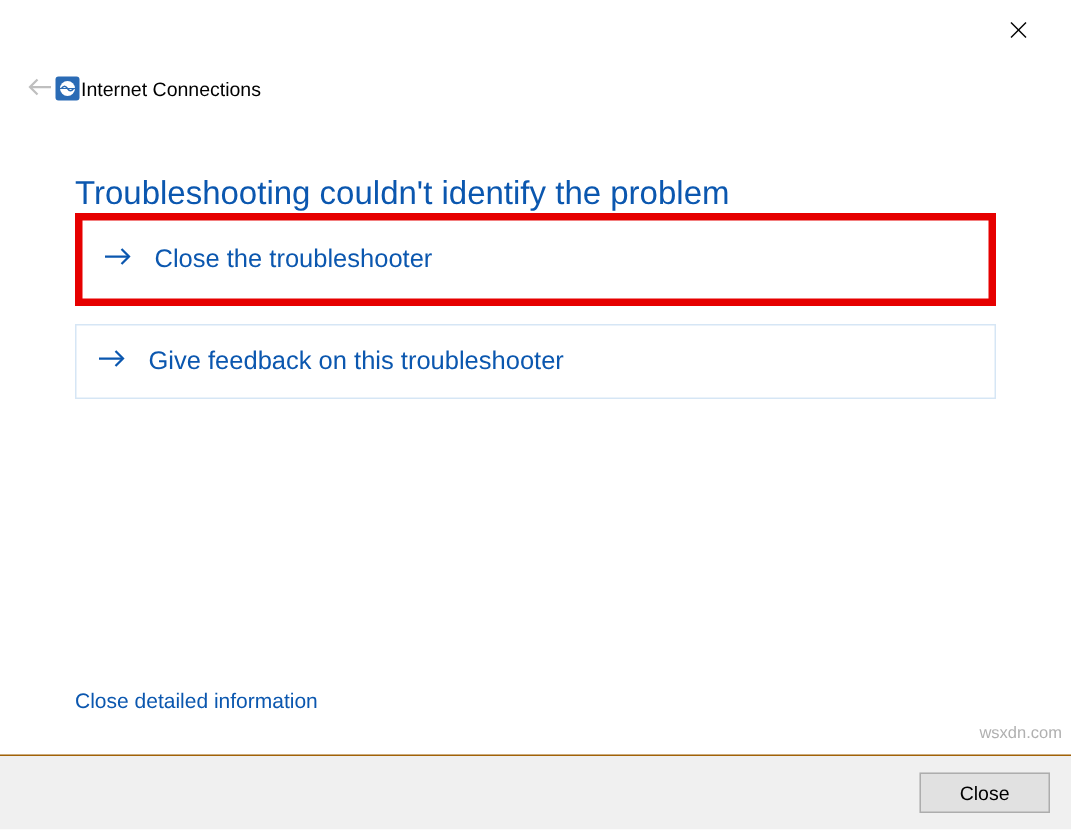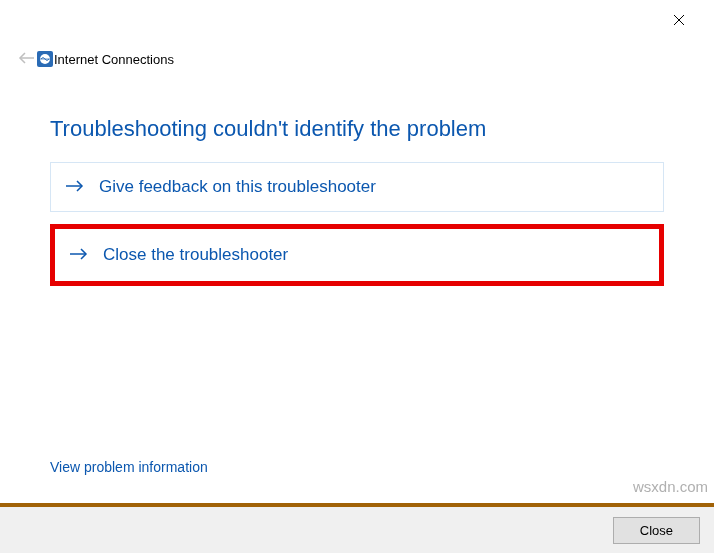--- a/index.html
+++ b/index.html
@@ -48,21 +48,20 @@
       font-size: 13px;
       color: #000;
     }
     .content {
       padding: 30px 50px 0 50px;
     }
     .heading {
       color: #0b57af;
       font-size: 22px;
       font-weight: 400;
-      margin-bottom: 20px;
     }
     .subtext {
       font-size: 13px;
       color: #000;
       margin-bottom: 22px;
     }
     .option {
       border: 1px solid #d6e6f5;
       padding: 14px 14px;
       display: flex;
@@ -92,39 +91,39 @@
       font-size: 14px;
       cursor: pointer;
     }
     .footer {
       position: absolute;
       bottom: 0;
       left: 0;
       right: 0;
       height: 50px;
       background: #f0f0f0;
-      border-top: 4px solid #a16207;
+      border-top: 1px solid #a16207;
       display: flex;
       justify-content: flex-end;
       align-items: center;
       padding-right: 14px;
     }
     .close-btn {
       background: #e1e1e1;
       border: 1px solid #adadad;
       padding: 5px 26px;
       font-size: 13px;
       font-family: inherit;
       cursor: pointer;
     }
     .watermark {
       position: absolute;
       right: 6px;
       bottom: 58px;
-      font-size: 15px;
+      font-size: 11px;
       color: #b0b0b0;
     }
   </style>
 </head>
 <body>
 
 <div class="titlebar">
   <div class="close-x">
     <svg width="12" height="12" viewBox="0 0 12 12">
         <line x1="1" y1="1" x2="11" y2="11" stroke="#000" stroke-width="1"></line>
@@ -147,40 +146,40 @@
       <path d="M5 9 Q7 6 9 9 Q11 12 13 9" stroke="#2a6bb5" stroke-width="1" fill="none"></path>
       <line x1="4" y1="9" x2="14" y2="9" stroke="#2a6bb5" stroke-width="0.7"></line>
     </svg>
   </span>
   <span class="app-title">Internet Connections</span>
 </div>
 
 <div class="content">
   <h1 class="heading">Troubleshooting couldn't identify the problem</h1>
 
+  <div class="option highlighted">
+    <span class="opt-arrow">
+      <svg width="20" height="16" viewBox="0 0 20 16">
+          <line x1="1" y1="8" x2="17" y2="8" stroke="#0b57af" stroke-width="1.5"></line>
+          <polyline points="12,3 17,8 12,13" fill="none" stroke="#0b57af" stroke-width="1.5"></polyline>
+        </svg>
+    </span>
+    <span class="opt-label">Close the troubleshooter</span>
+  </div>
+
   <div class="option">
     <span class="opt-arrow">
       <svg width="20" height="16" viewBox="0 0 20 16">
           <line x1="1" y1="8" x2="17" y2="8" stroke="#0b57af" stroke-width="1.5"></line>
           <polyline points="12,3 17,8 12,13" fill="none" stroke="#0b57af" stroke-width="1.5"></polyline>
         </svg>
     </span>
     <span class="opt-label">Give feedback on this troubleshooter</span>
   </div>
-
-  <div class="option highlighted">
-    <span class="opt-arrow">
-      <svg width="20" height="16" viewBox="0 0 20 16">
-          <line x1="1" y1="8" x2="17" y2="8" stroke="#0b57af" stroke-width="1.5"></line>
-          <polyline points="12,3 17,8 12,13" fill="none" stroke="#0b57af" stroke-width="1.5"></polyline>
-        </svg>
-    </span>
-    <span class="opt-label">Close the troubleshooter</span>
-  </div>
 </div>
 
-<a class="detail-link">View problem information</a>
+<a class="detail-link">Close detailed information</a>
 
 <div class="watermark">wsxdn.com</div>
 
 <div class="footer">
   <button class="close-btn">Close</button>
 </div>
 
 </body></html>

